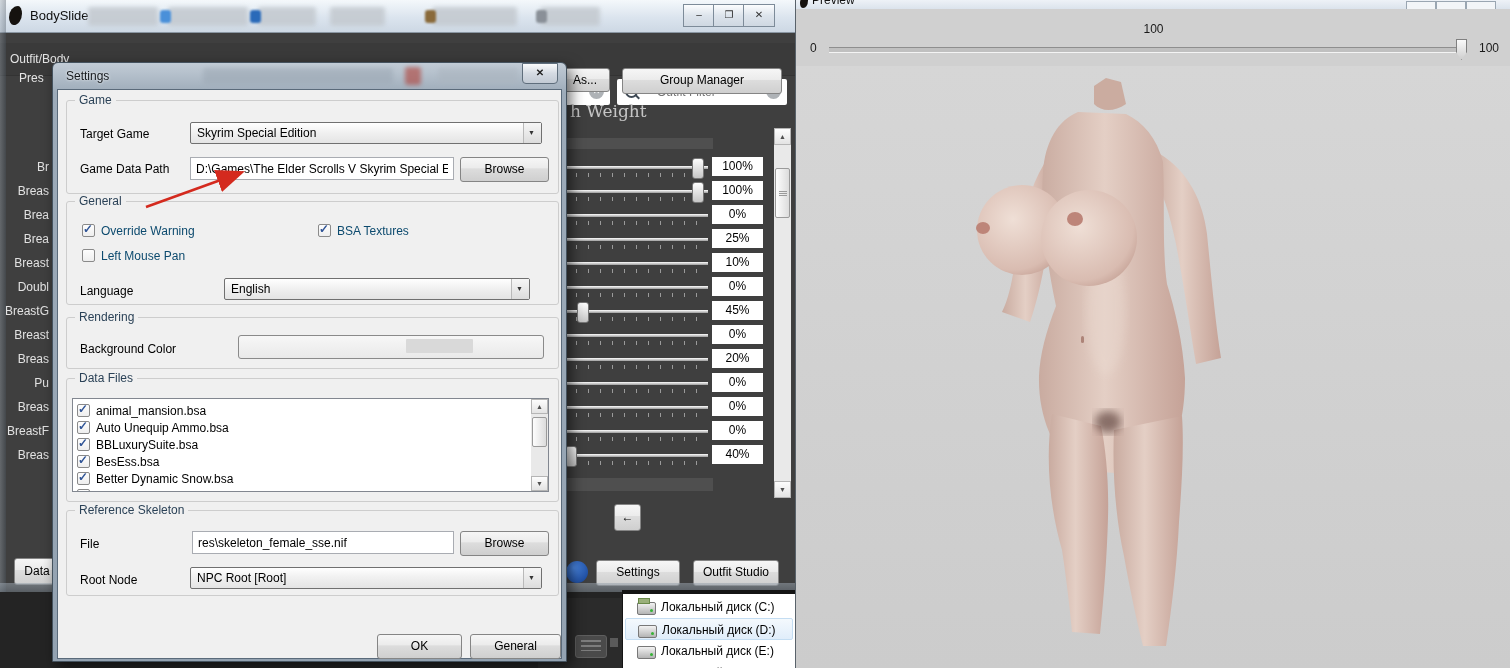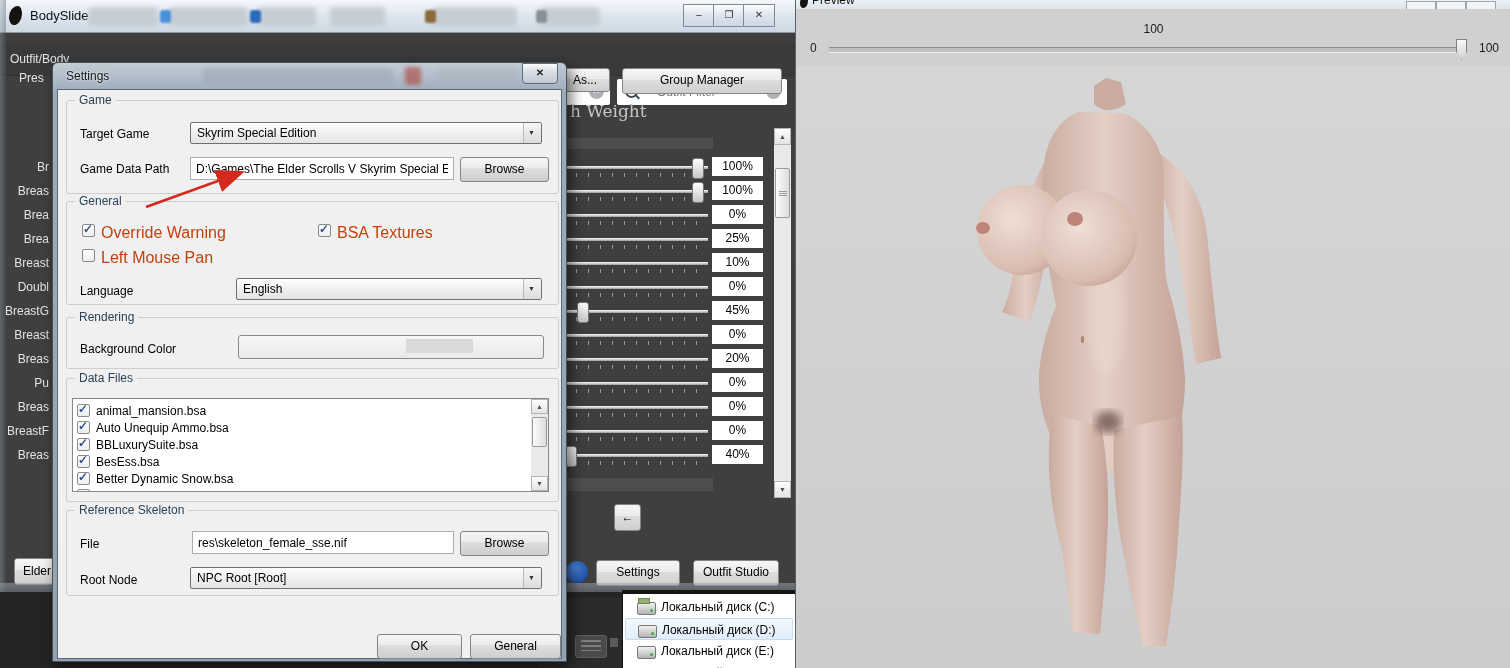--- a/index.html
+++ b/index.html
@@ -94,21 +94,21 @@
     border:1px solid #707070;border-radius:2px;box-sizing:border-box;font-size:12px;color:#000;text-align:center;}
   .combo .val{position:absolute;left:6px;top:3px;white-space:nowrap;}
   .combo .arrzone{position:absolute;right:0;top:0;bottom:0;width:17px;border-left:1px solid #b9b9b9;
     background:linear-gradient(#f6f6f6,#dcdcdc);}
   .combo .arrzone span{position:absolute;left:4px;top:6px;font-size:7px;color:#333;}
   .tinput{position:absolute;height:23px;background:#fff;border:1px solid #a9acb2;box-sizing:border-box;
     font-size:12px;color:#000;padding:0 5px;font-family:"Liberation Sans",sans-serif;}
   .cbx{position:absolute;width:13px;height:13px;background:linear-gradient(#fdfdfd,#eee);
     border:1px solid #8a8a8a;border-radius:2px;box-sizing:border-box;}
   .cbx .check{position:absolute;left:0px;top:-3px;font-size:12px;color:#2f5496;font-weight:bold;}
-  .cblabel{position:absolute;font-size:16px;color:#c2410c;}
+  .cblabel{position:absolute;font-size:12px;color:#0c4a6e;}
   #dfiles-list{position:absolute;background:#fff;border:1px solid #828790;box-sizing:border-box;overflow:hidden;}
   .dfrow{position:absolute;left:4px;height:16px;font-size:12px;color:#000;}
   .dfrow .cbx{left:0;top:1px;}
   .dfrow .txt{position:absolute;left:19px;top:1px;white-space:nowrap;}
   #colorbtn{position:absolute;background:linear-gradient(#f7f7f7,#e9e9e9);border:1px solid #8a8a8a;border-radius:3px;}
   #colorbtn .patch{position:absolute;left:55%;top:3px;width:22%;height:14px;background:#d9d9d9;border-radius:1px;}
   
   #arrow{left:138px;top:158px;width:135px;height:62px;z-index:30;}
   
   #pv-win{left:795px;top:0;width:715px;height:668px;background:#d2d2d2;border-left:1px solid #59626a;box-sizing:border-box;}
@@ -267,21 +267,21 @@
     </div>
 
     <div class="sb" style="left:774px;top:128px;width:17px;height:370px">
       <div class="sb-btn" style="top:0">▲</div>
       <div class="sb-thumb" style="top:40px;height:50px">
           <span class="sb-grip"></span>
         </div>
       <div class="sb-btn" style="top:353px">▼</div>
     </div>
 
-    <div class="w7btn" style="left:14px;top:558px;width:44px;height:25px;line-height:24px;overflow:hidden">Elder</div>
+    <div class="w7btn" style="left:14px;top:558px;width:44px;height:25px;line-height:24px;overflow:hidden">Data</div>
     <div class="w7btn" style="left:614px;top:504px;width:25px;height:25px;line-height:24px">←</div>
     <div class="abs" style="left:566px;top:561px;width:22px;height:22px;border-radius:50%;
          background:radial-gradient(circle at 35% 30%,#4a86e0,#123d8e)"></div>
     <div class="w7btn" style="left:596px;top:560px;width:82px;height:24px;line-height:23px">Settings</div>
     <div class="w7btn" style="left:693px;top:560px;width:84px;height:24px;line-height:23px">Outfit Studio</div>
 
     <div class="abs" id="bs-left-edge"></div>
   </div>
 
   <div class="abs" id="behind"></div>
@@ -342,21 +342,21 @@
         <span class="check">✓</span>
       </div>
       <span class="cblabel" style="left:43px;top:134px">Override Warning</span>
       <div class="cbx" style="left:260px;top:134px">
         <span class="check">✓</span>
       </div>
       <span class="cblabel" style="left:279px;top:134px">BSA Textures</span>
       <div class="cbx" style="left:24px;top:159px"></div>
       <span class="cblabel" style="left:43px;top:159px">Left Mouse Pan</span>
       <span class="flabel" style="left:22px;top:194px">Language</span>
-      <div class="combo" style="left:178px;top:188px;width:306px">
+      <div class="combo" style="left:166px;top:188px;width:306px">
         <span class="val">English</span>
         <span class="arrzone">
             <span>▼</span>
           </span>
       </div>
 
       <div class="group" style="left:8px;top:227px;width:491px;height:50px">
         <span class="legend">Rendering</span>
       </div>
       <span class="flabel" style="left:22px;top:252px">Background Color</span>

